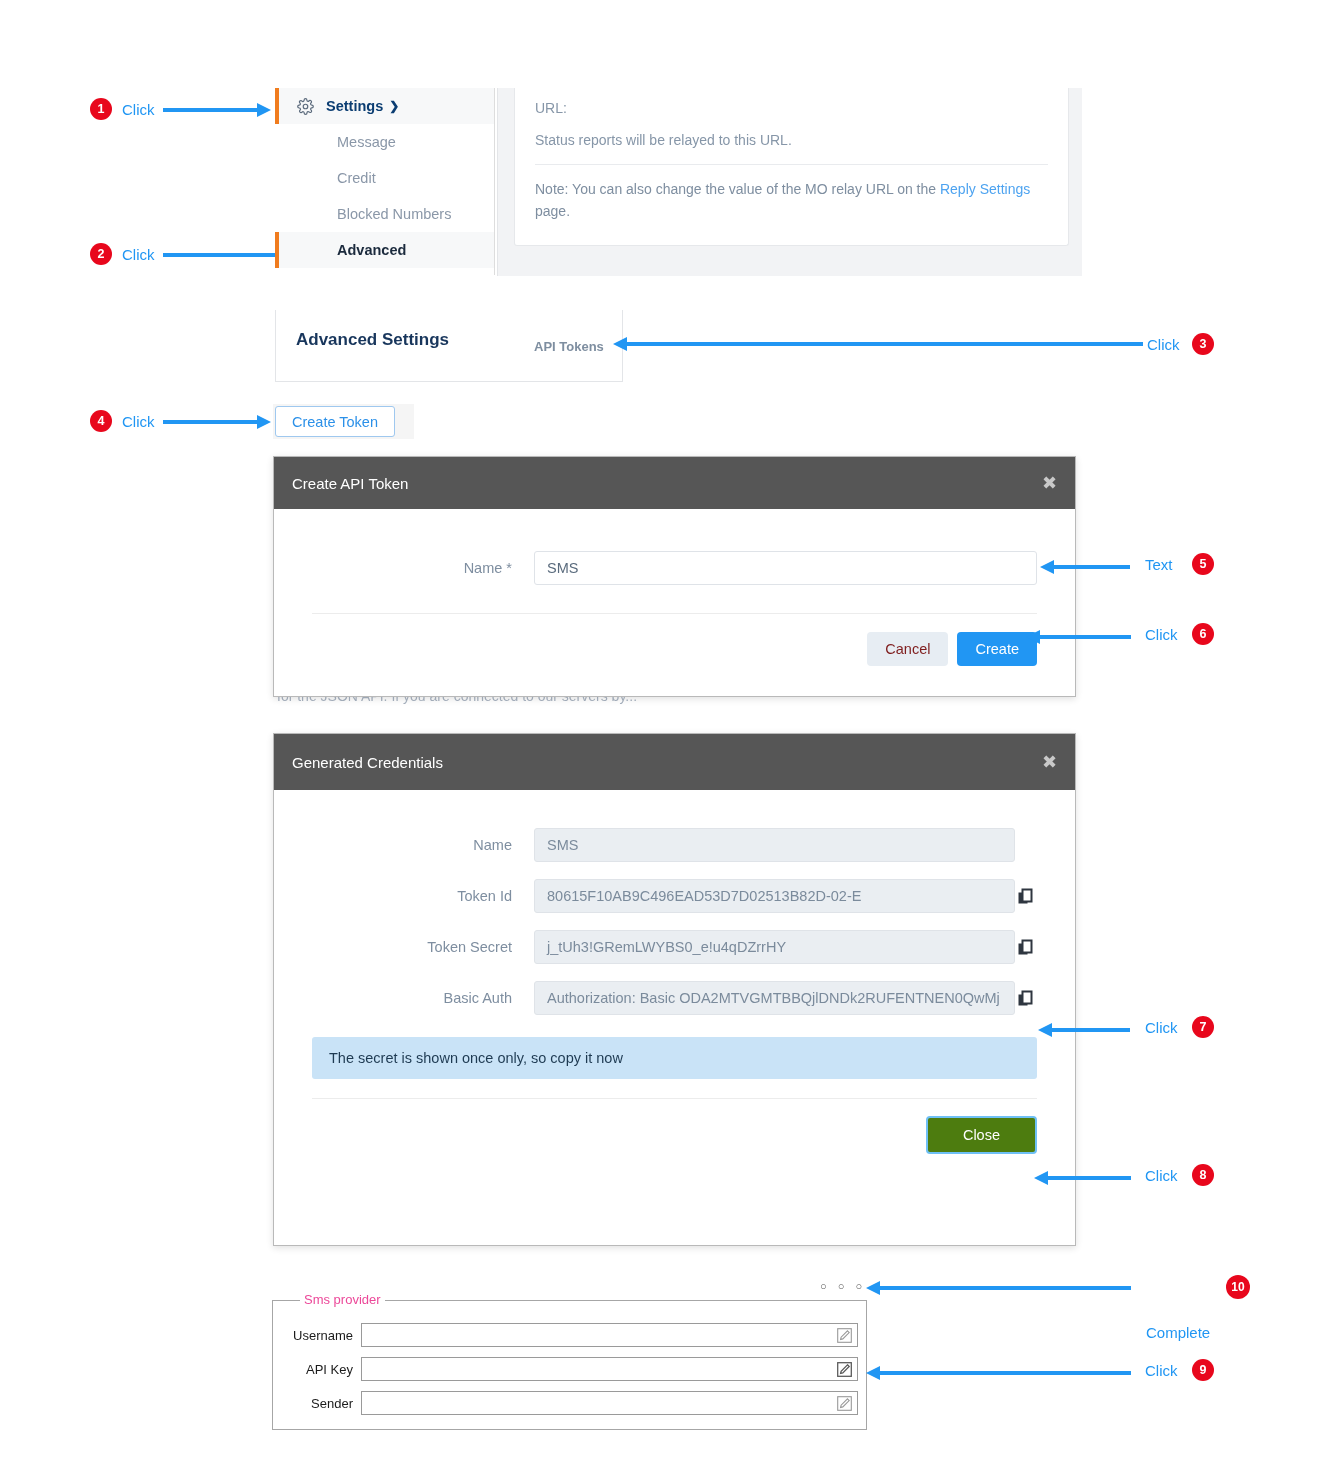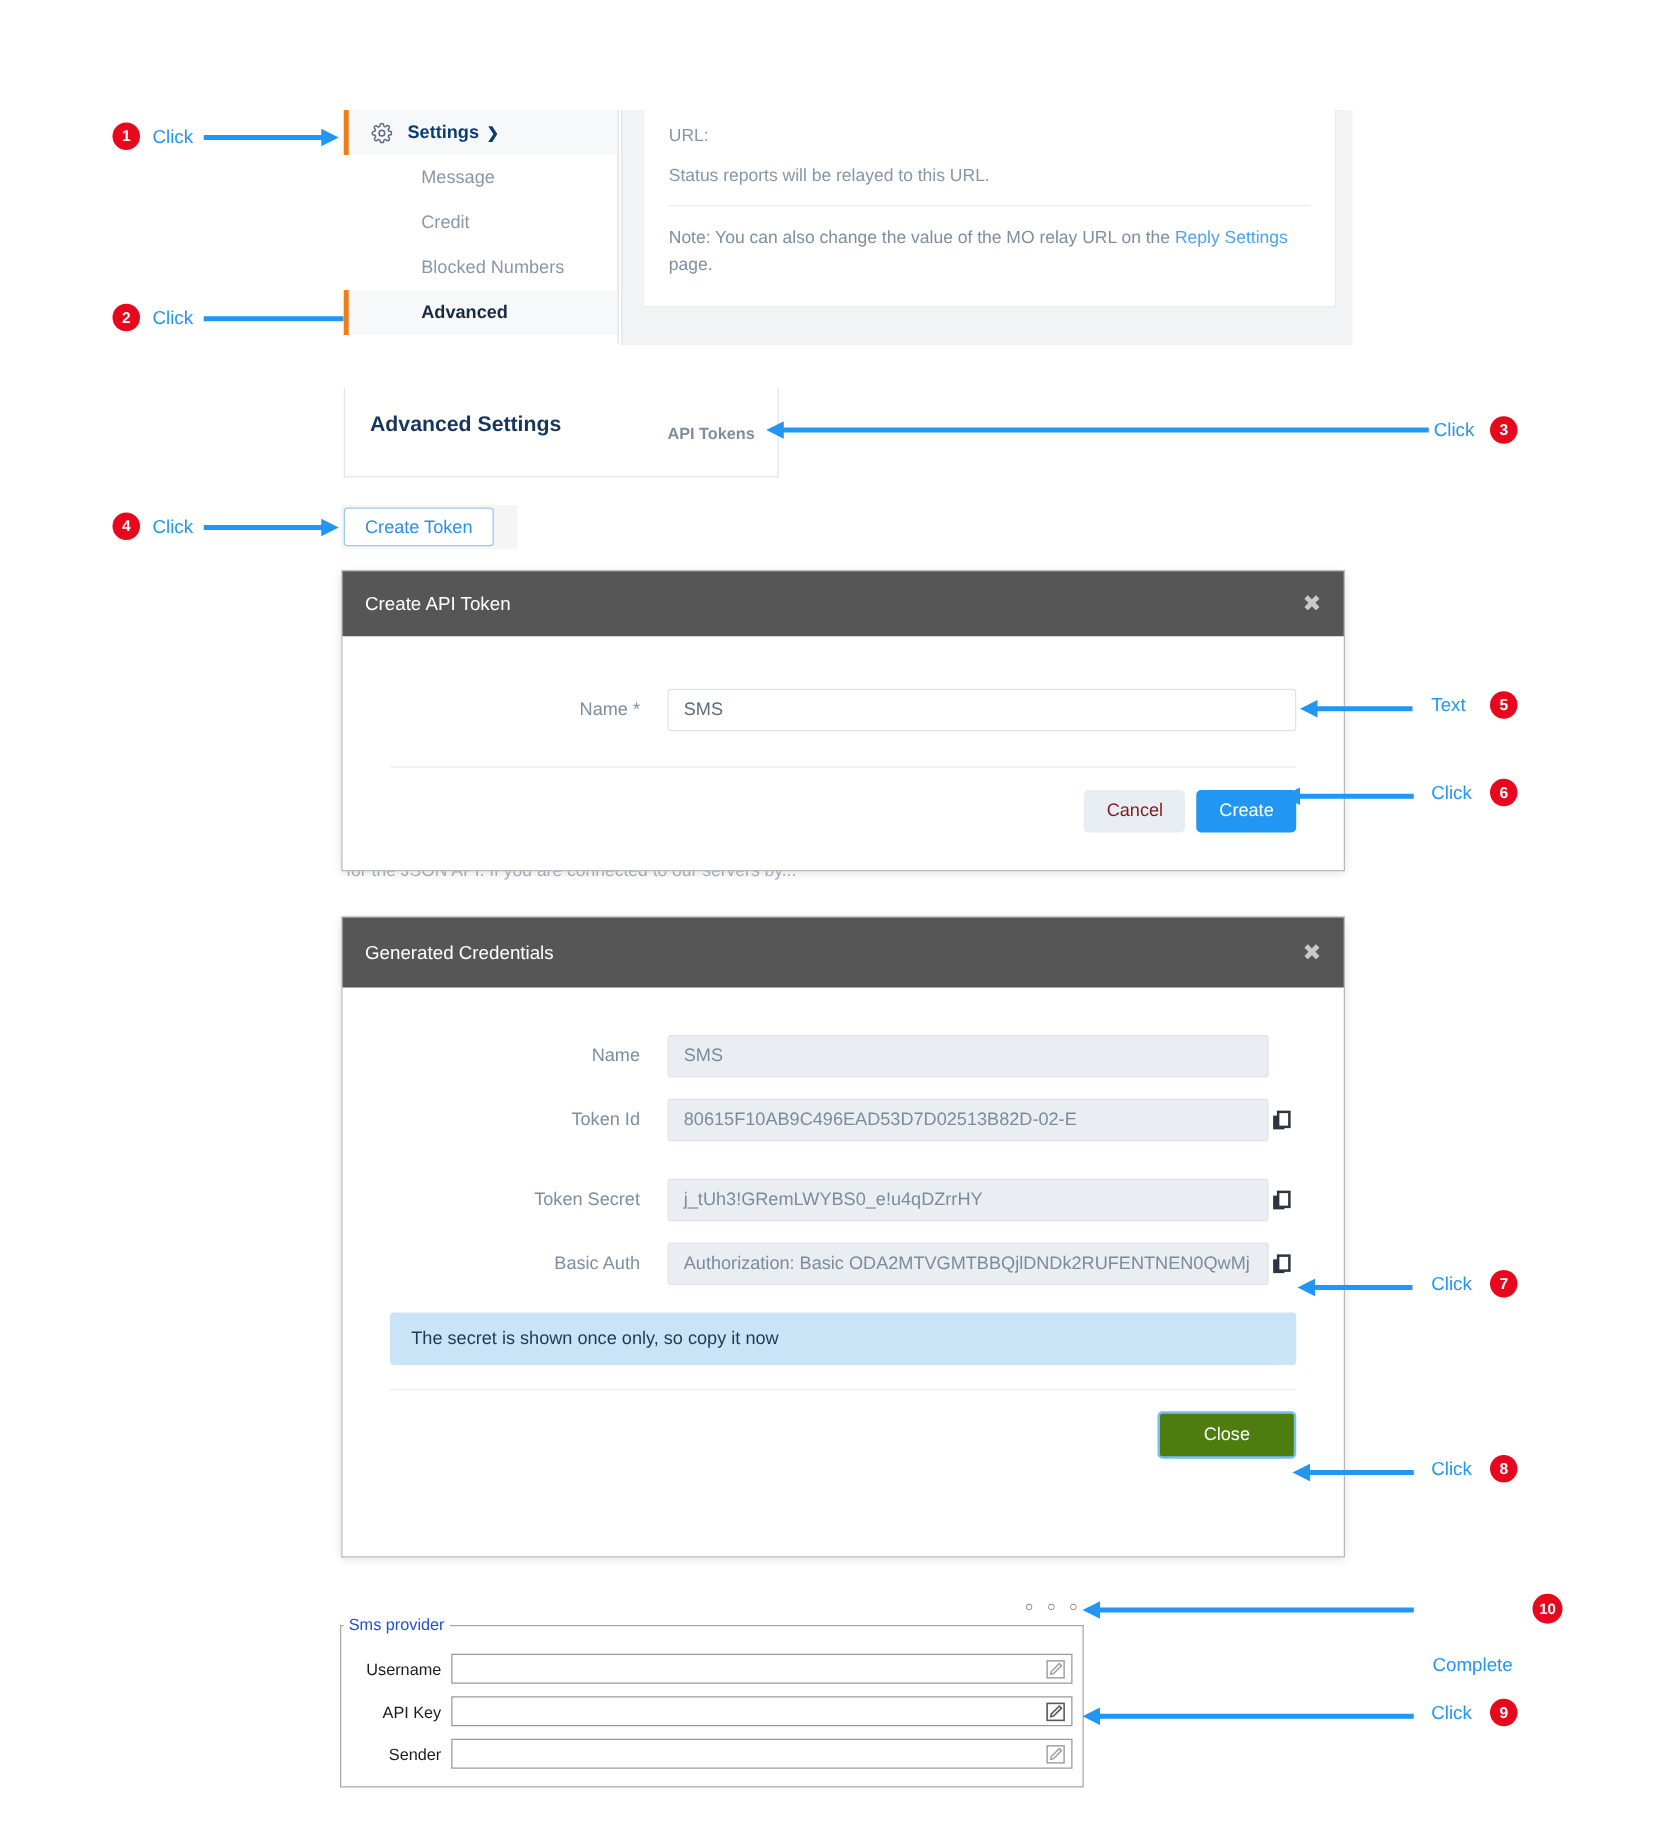--- a/index.html
+++ b/index.html
@@ -271,25 +271,25 @@
   }
   #sms-fieldset {
     position: absolute;
     left: 272px; top: 1300px;
     width: 595px; height: 130px;
     border: 1px solid #a6a6a6;
     background: #ffffff;
   }
   #sms-legend {
     position: absolute;
-    left: 2px; top: -9px;
+    left: 27px; top: -9px;
     background: #ffffff;
     padding: 0 4px;
     font-size: 13px;
-    color: #1d4ed8;
+    color: #ec4899;
   }
   .sms-row {
     position: absolute;
     display: flex;
     align-items: center;
     left: 10px;
     width: 575px;
   }
   .sms-label {
     width: 78px;
@@ -433,21 +433,21 @@
     </div>
     <div class="modal-body">
       <div style="height:38px;"></div>
 
       <div class="frow" style="margin-bottom:17px;">
         <div class="flabel">Name</div>
         <div class="finput ro">SMS</div>
         <div style="width:22px;"></div>
       </div>
 
-      <div class="frow" style="margin-bottom:30px;">
+      <div class="frow" style="margin-bottom:17px;">
         <div class="flabel">Token Id</div>
         <div class="finput ro">80615F10AB9C496EAD53D7D02513B82D-02-E</div>
         <div class="copy-ico">
           <svg width="16" height="17" viewBox="0 0 16 17" fill="none">
             <rect x="0.5" y="4.5" width="9" height="11" fill="#2f3640"></rect>
             <rect x="4.5" y="1.5" width="9" height="12" fill="#fff" stroke="#2f3640" stroke-width="2"></rect>
           </svg>
         </div>
       </div>
 

